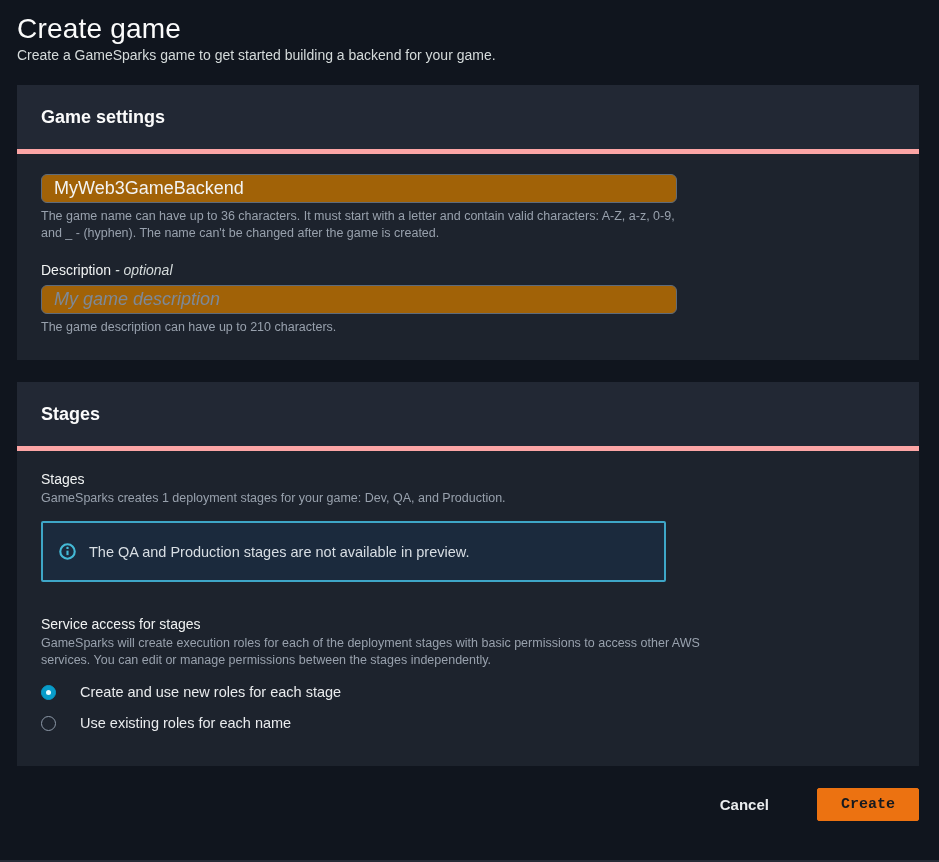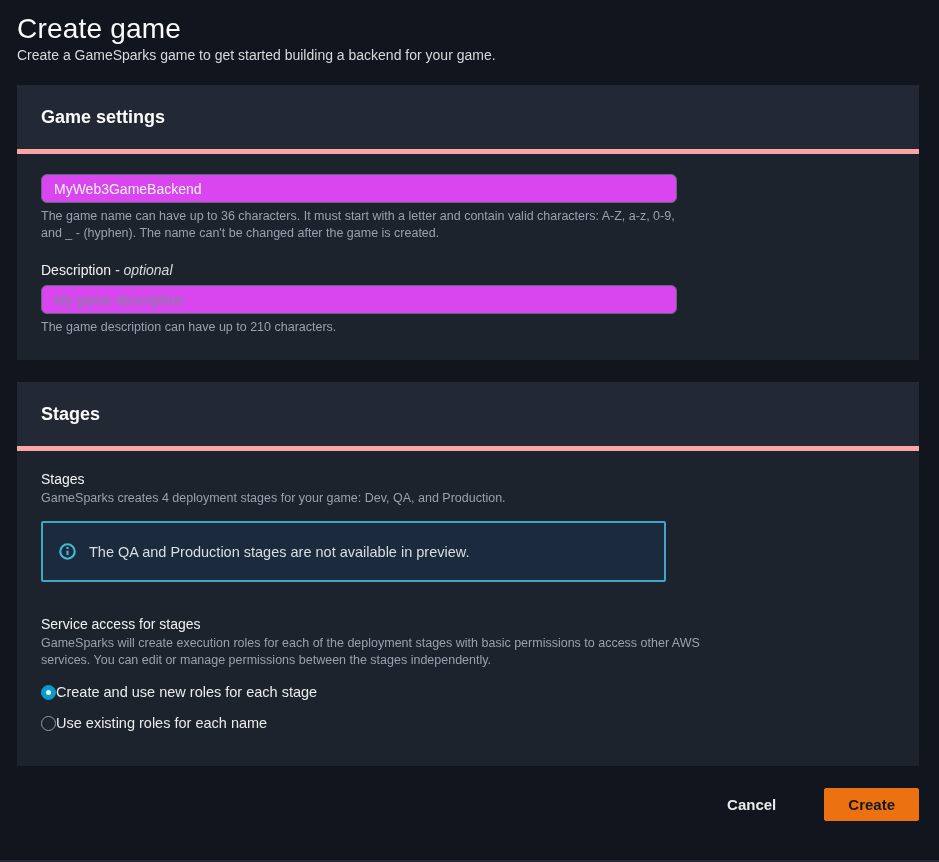--- a/index.html
+++ b/index.html
@@ -46,26 +46,26 @@
   .field-label {
     font-size: 14px;
     color: #f1f3f3;
     margin-bottom: 7px;
   }
   .optional { font-style: italic; color: #d5dbdb; }
   .text-input {
     display: block;
     width: 636px;
     height: 29px;
-    background: #d946ef;
+    background: #a16207;
     border: 1px solid #5f6b7a;
     border-radius: 6px;
     color: #f2f3f3;
     font-family: "Liberation Sans", sans-serif;
-    font-size: 14px;
+    font-size: 18px;
     padding: 0 12px;
     outline: none;
   }
   .text-input::placeholder { color: #7d8998; font-style: italic; }
   .help-text {
     width: 640px;
     margin-top: 5px;
     font-size: 12.5px;
     line-height: 17px;
     color: #98a1ad;
@@ -82,21 +82,21 @@
     align-items: center;
     gap: 13px;
   }
   .alert-info .alert-text { font-size: 14.5px; color: #d8dee4; }
   .info-icon { flex: 0 0 auto; display: inline-flex; }
 
   .radio-group { margin-top: 11px; }
   .radio-row {
     display: flex;
     align-items: center;
-    gap: 0;
+    gap: 24px;
     padding: 4px 0;
     margin-bottom: 7px;
     cursor: pointer;
   }
   .radio-circle {
     flex: 0 0 auto;
     width: 15px;
     height: 15px;
     border-radius: 50%;
     border: 1.5px solid #8d99a8;
@@ -133,21 +133,21 @@
     font-size: 15px;
     font-weight: 700;
     color: #e9ebed;
     cursor: pointer;
     padding: 6px 8px;
   }
   .btn-primary {
     background: #ec7211;
     border: 1px solid #ec7211;
     border-radius: 2px;
-    font-family: Liberation Sans, sans-serif;
+    font-family: Liberation Mono, monospace;
     font-size: 15px;
     font-weight: 700;
     color: #15191f;
     padding: 7px 23px;
     cursor: pointer;
   }
   .bottom-strip {
     position: absolute;
     left: 0; bottom: 0;
     width: 100%; height: 2px;
@@ -186,21 +186,21 @@
   </section>
 
   <section class="panel">
     <div class="panel-header">
       <h2>Stages</h2>
     </div>
     <div class="panel-body">
 
       <div>
         <div class="field-label" style="margin-bottom:3px;">Stages</div>
-        <div class="help-text" style="margin-top:0;">GameSparks creates 4 deployment stages for your game: Dev, QA, and Production.</div>
+        <div class="help-text" style="margin-top:0;">GameSparks creates 1 deployment stages for your game: Dev, QA, and Production.</div>
       </div>
 
       <div class="alert-info">
         <span class="info-icon">
           <svg width="17" height="17" viewBox="0 0 16 16" aria-hidden="true">
             <circle cx="8" cy="8" r="6.8" fill="none" stroke="#44b9d6" stroke-width="2"></circle>
             <line x1="8" y1="7.2" x2="8" y2="11.4" stroke="#44b9d6" stroke-width="2"></line>
             <circle cx="8" cy="4.6" r="1.15" fill="#44b9d6"></circle>
           </svg>
         </span>

